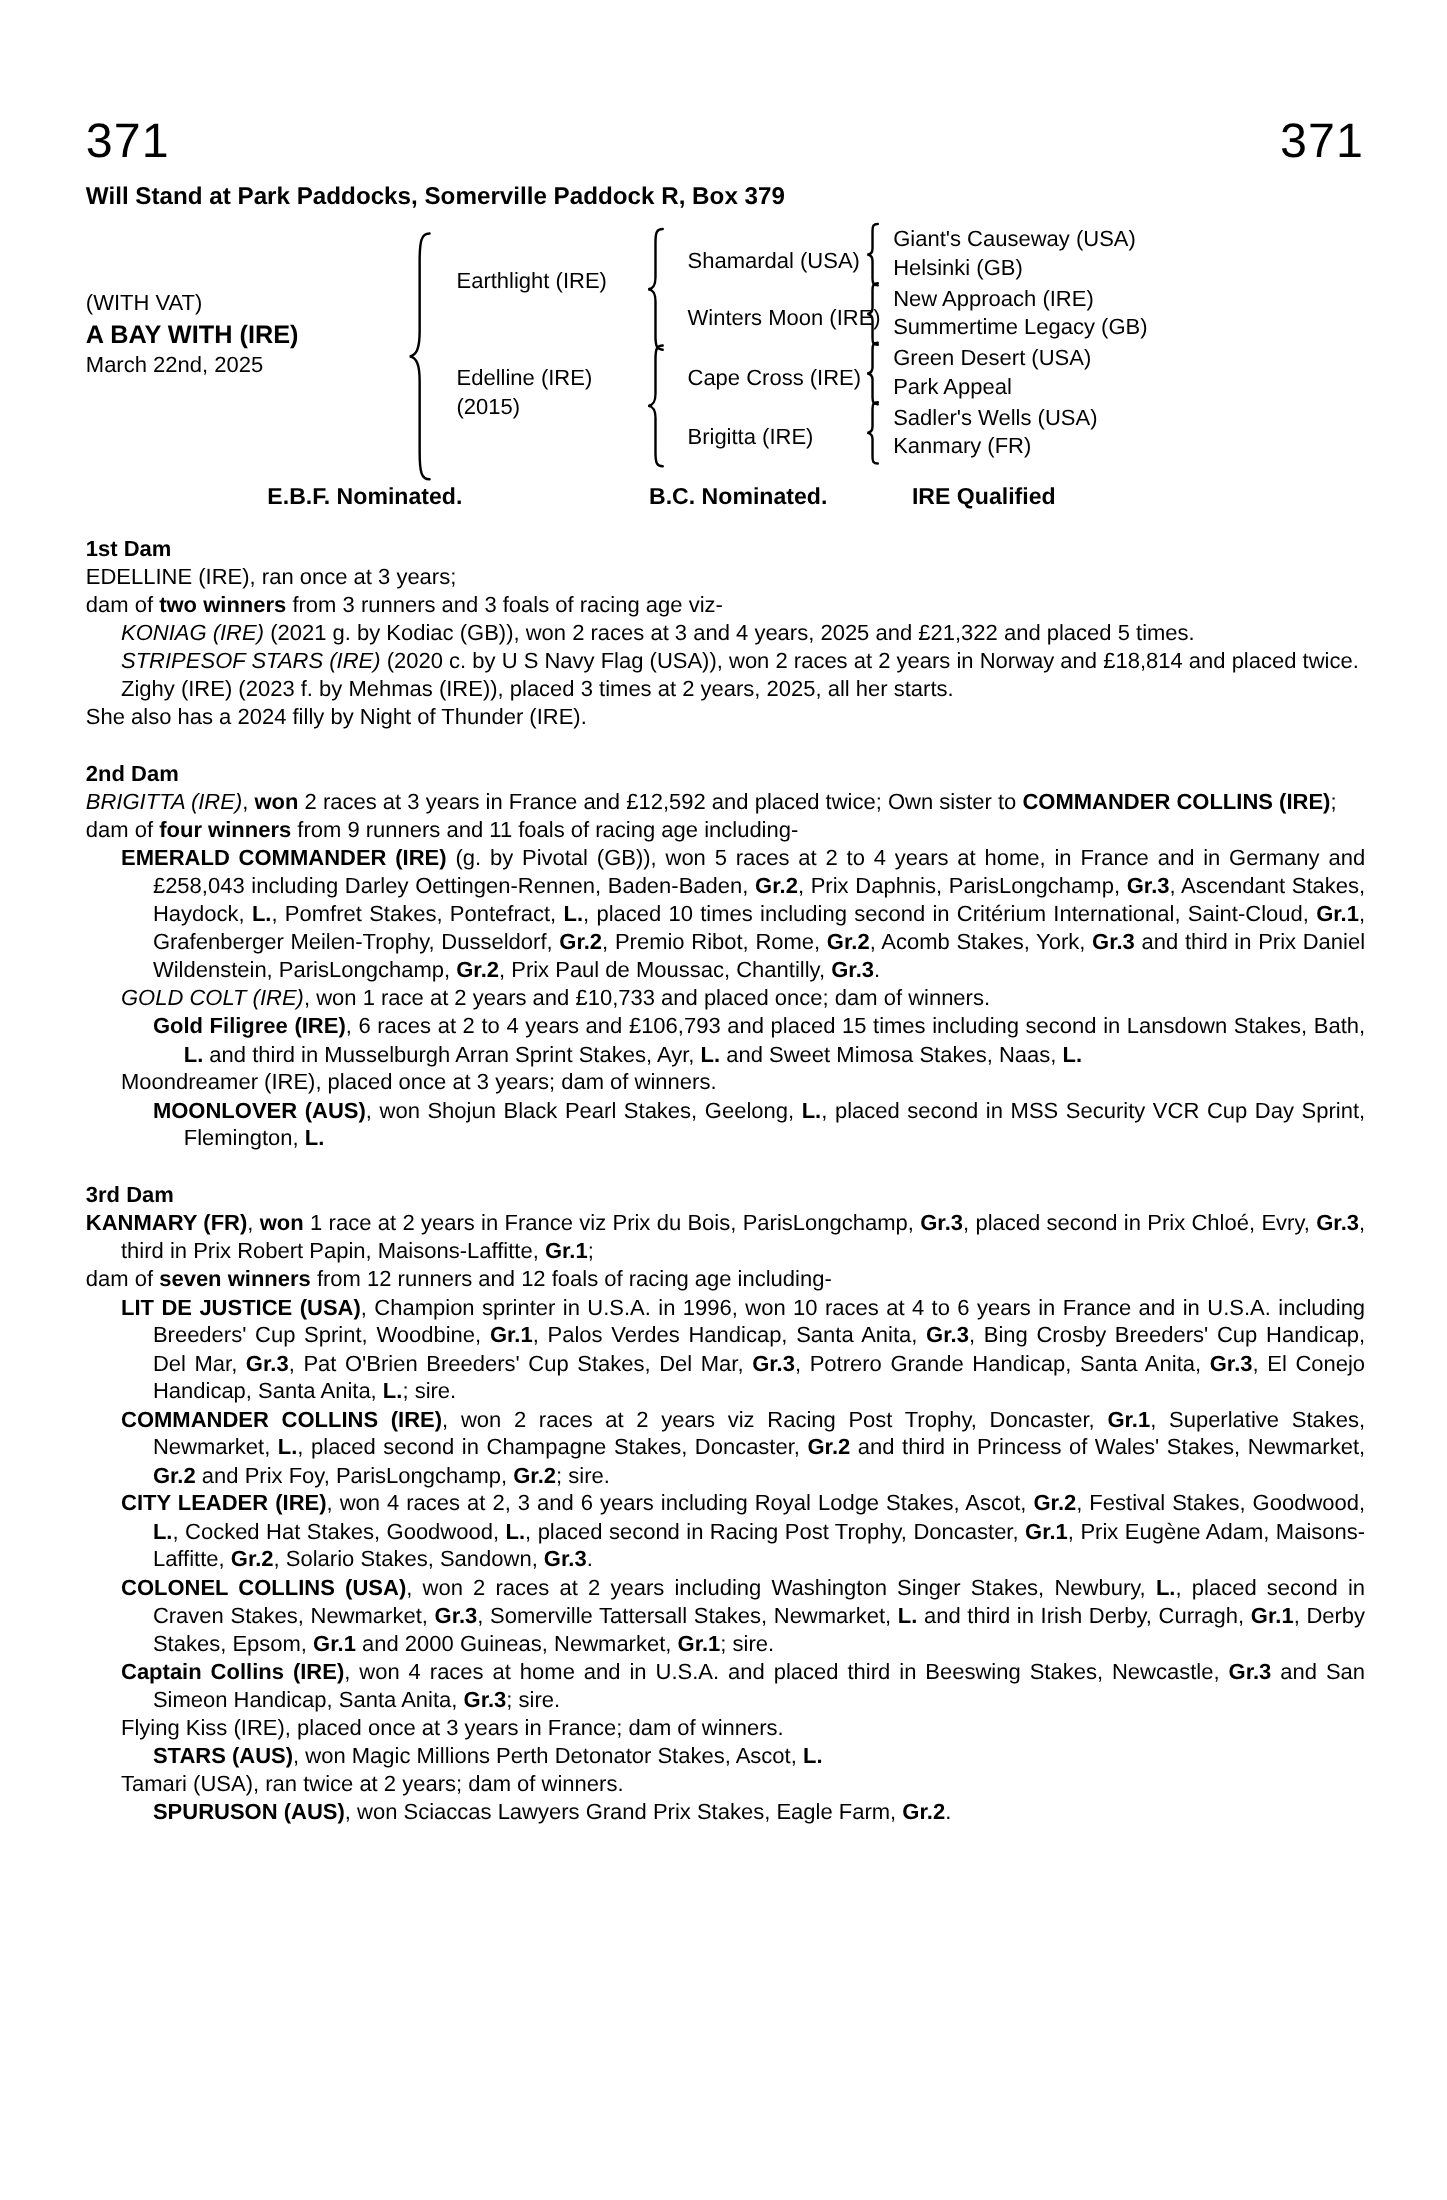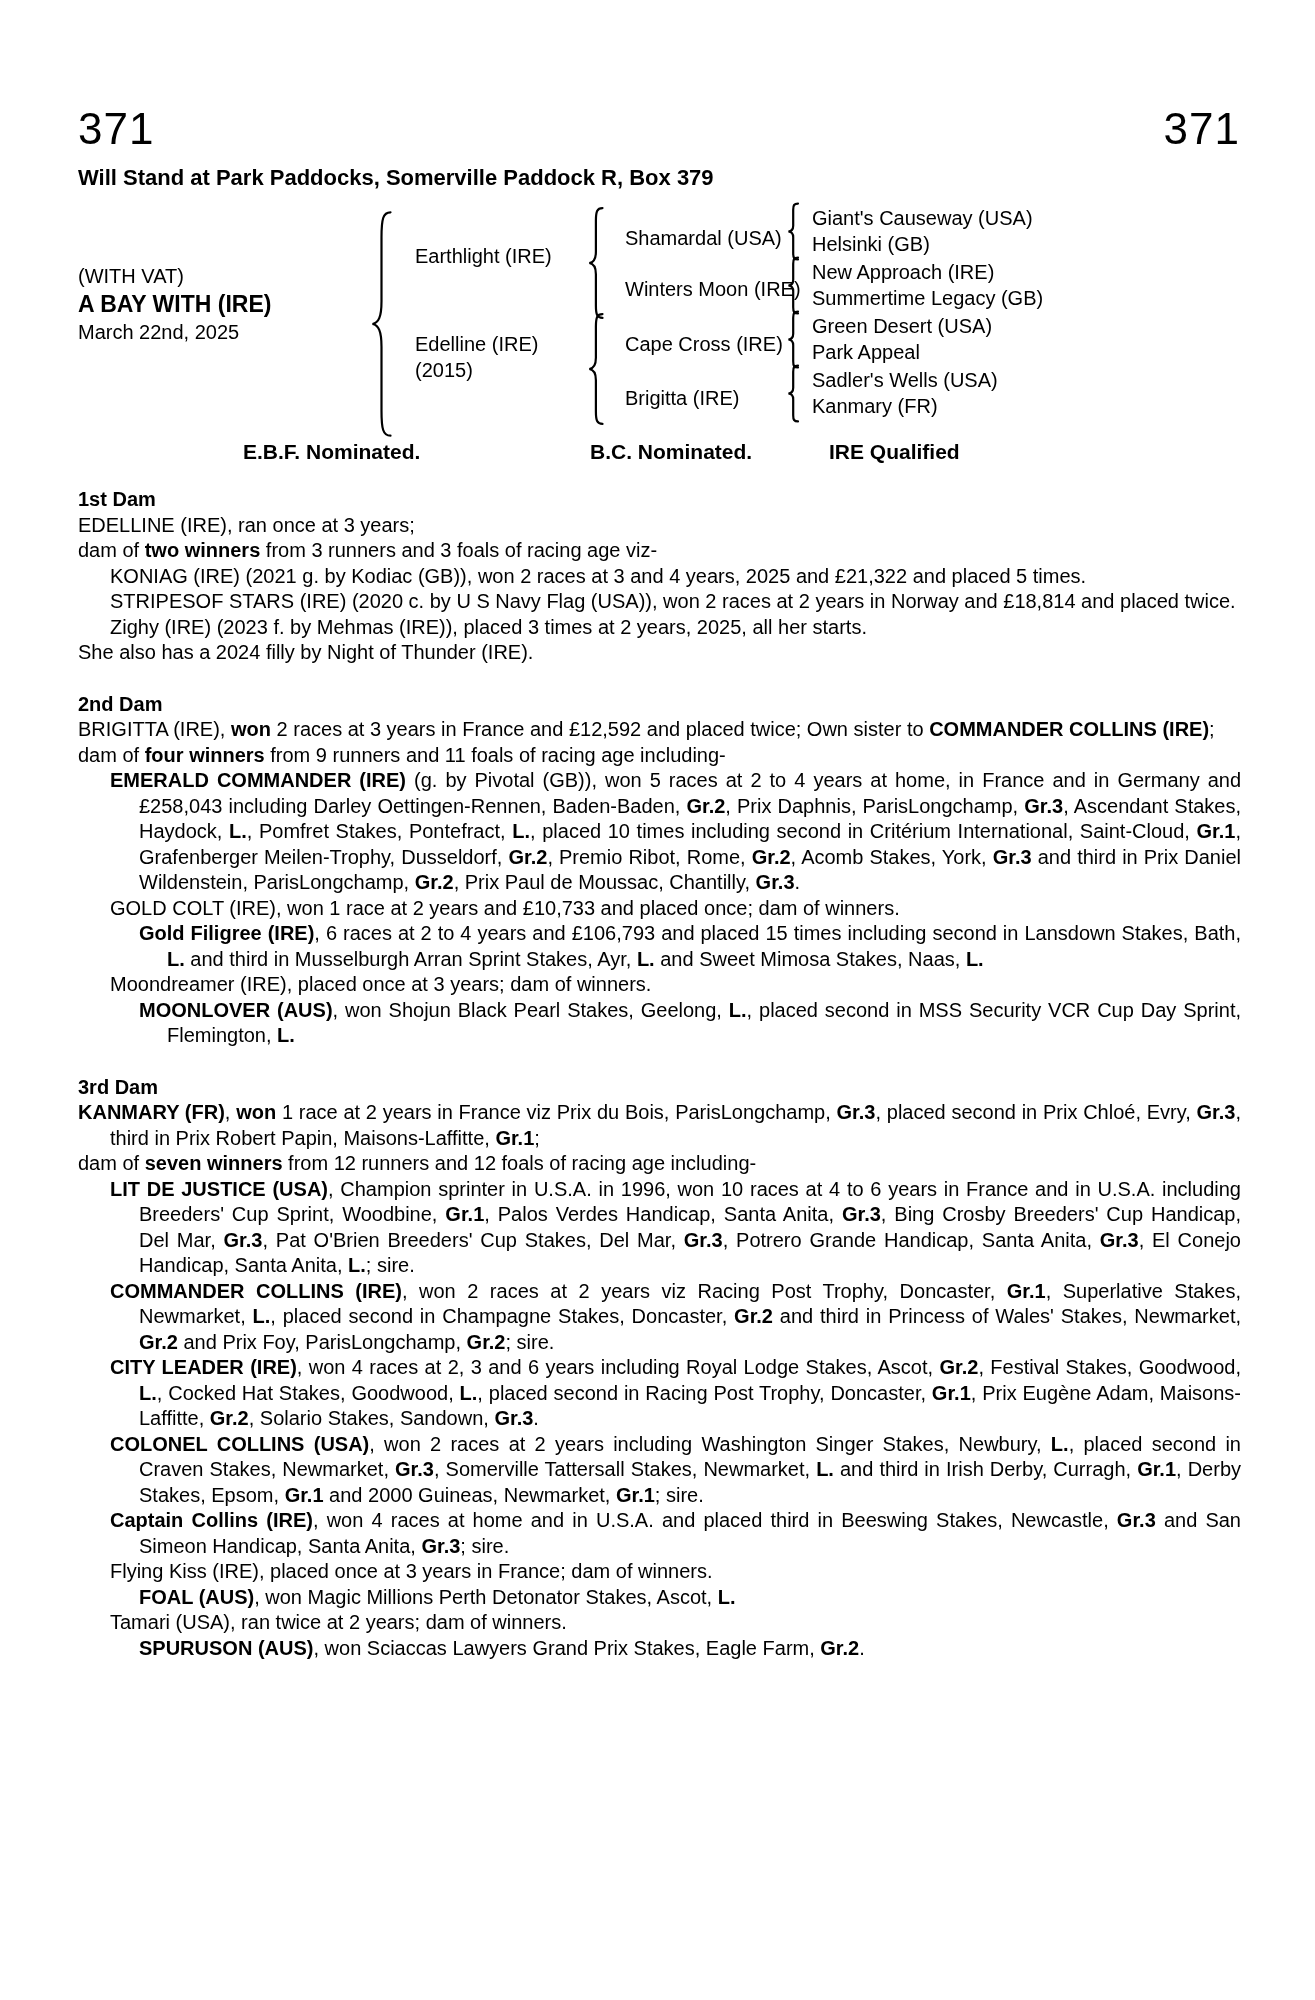--- a/index.html
+++ b/index.html
@@ -61,21 +61,21 @@
     font-size:20px;line-height:25.5px;
   }
   .section{margin-bottom:26px;}
   .sec-heading{font-weight:bold;}
   .para{text-align:left;}
   .para.just{text-align:justify;}
   .ind0{padding-left:32px;text-indent:-32px;}
   .ind1{padding-left:61px;text-indent:-29px;}
   .ind2{padding-left:89px;text-indent:-28px;}
   .s-b{font-weight:bold;}
-  .s-i{}
+  .s-i{font-style:italic;}
 </style>
 </head>
 <body>
 
 <div class="page">
 
   <div class="lot lot-left">371</div>
   <div class="lot lot-right">371</div>
   <div class="stand-line">Will Stand at Park Paddocks, Somerville Paddock R, Box 379</div>
 
@@ -156,19 +156,19 @@
       <div class="section">
         <div class="sec-heading">3rd Dam</div>
         <div class="para ind0 just"><span class="s-b">KANMARY (FR)</span><span>, </span><span class="s-b">won</span><span> 1 race at 2 years in France viz Prix du Bois, ParisLongchamp, </span><span class="s-b">Gr.3</span><span>, placed second in Prix Chloé, Evry, </span><span class="s-b">Gr.3</span><span>, third in Prix Robert Papin, Maisons-Laffitte, </span><span class="s-b">Gr.1</span><span>;</span></div>
         <div class="para ind0"><span>dam of </span><span class="s-b">seven winners</span><span> from 12 runners and 12 foals of racing age including-</span></div>
         <div class="para ind1 just"><span class="s-b">LIT DE JUSTICE (USA)</span><span>, Champion sprinter in U.S.A. in 1996, won 10 races at 4 to 6 years in France and in U.S.A. including Breeders' Cup Sprint, Woodbine, </span><span class="s-b">Gr.1</span><span>, Palos Verdes Handicap, Santa Anita, </span><span class="s-b">Gr.3</span><span>, Bing Crosby Breeders' Cup Handicap, Del Mar, </span><span class="s-b">Gr.3</span><span>, Pat O'Brien Breeders' Cup Stakes, Del Mar, </span><span class="s-b">Gr.3</span><span>, Potrero Grande Handicap, Santa Anita, </span><span class="s-b">Gr.3</span><span>, El Conejo Handicap, Santa Anita, </span><span class="s-b">L.</span><span>; sire.</span></div>
         <div class="para ind1 just"><span class="s-b">COMMANDER COLLINS (IRE)</span><span>, won 2 races at 2 years viz Racing Post Trophy, Doncaster, </span><span class="s-b">Gr.1</span><span>, Superlative Stakes, Newmarket, </span><span class="s-b">L.</span><span>, placed second in Champagne Stakes, Doncaster, </span><span class="s-b">Gr.2</span><span> and third in Princess of Wales' Stakes, Newmarket, </span><span class="s-b">Gr.2</span><span> and Prix Foy, ParisLongchamp, </span><span class="s-b">Gr.2</span><span>; sire.</span></div>
         <div class="para ind1 just"><span class="s-b">CITY LEADER (IRE)</span><span>, won 4 races at 2, 3 and 6 years including Royal Lodge Stakes, Ascot, </span><span class="s-b">Gr.2</span><span>, Festival Stakes, Goodwood, </span><span class="s-b">L.</span><span>, Cocked Hat Stakes, Goodwood, </span><span class="s-b">L.</span><span>, placed second in Racing Post Trophy, Doncaster, </span><span class="s-b">Gr.1</span><span>, Prix Eugène Adam, Maisons-Laffitte, </span><span class="s-b">Gr.2</span><span>, Solario Stakes, Sandown, </span><span class="s-b">Gr.3</span><span>.</span></div>
         <div class="para ind1 just"><span class="s-b">COLONEL COLLINS (USA)</span><span>, won 2 races at 2 years including Washington Singer Stakes, Newbury, </span><span class="s-b">L.</span><span>, placed second in Craven Stakes, Newmarket, </span><span class="s-b">Gr.3</span><span>, Somerville Tattersall Stakes, Newmarket, </span><span class="s-b">L.</span><span> and third in Irish Derby, Curragh, </span><span class="s-b">Gr.1</span><span>, Derby Stakes, Epsom, </span><span class="s-b">Gr.1</span><span> and 2000 Guineas, Newmarket, </span><span class="s-b">Gr.1</span><span>; sire.</span></div>
         <div class="para ind1 just"><span class="s-b">Captain Collins (IRE)</span><span>, won 4 races at home and in U.S.A. and placed third in Beeswing Stakes, Newcastle, </span><span class="s-b">Gr.3</span><span> and San Simeon Handicap, Santa Anita, </span><span class="s-b">Gr.3</span><span>; sire.</span></div>
         <div class="para ind1"><span>Flying Kiss (IRE), placed once at 3 years in France; dam of winners.</span></div>
-        <div class="para ind2"><span class="s-b">FOAL (AUS)</span><span>, won Magic Millions Perth Detonator Stakes, Ascot, </span><span class="s-b">L.</span></div>
+        <div class="para ind2"><span class="s-b">STARS (AUS)</span><span>, won Magic Millions Perth Detonator Stakes, Ascot, </span><span class="s-b">L.</span></div>
         <div class="para ind1"><span>Tamari (USA), ran twice at 2 years; dam of winners.</span></div>
         <div class="para ind2"><span class="s-b">SPURUSON (AUS)</span><span>, won Sciaccas Lawyers Grand Prix Stakes, Eagle Farm, </span><span class="s-b">Gr.2</span><span>.</span></div>
       </div>
     </div>
 
 </div>
 
 </body></html>

